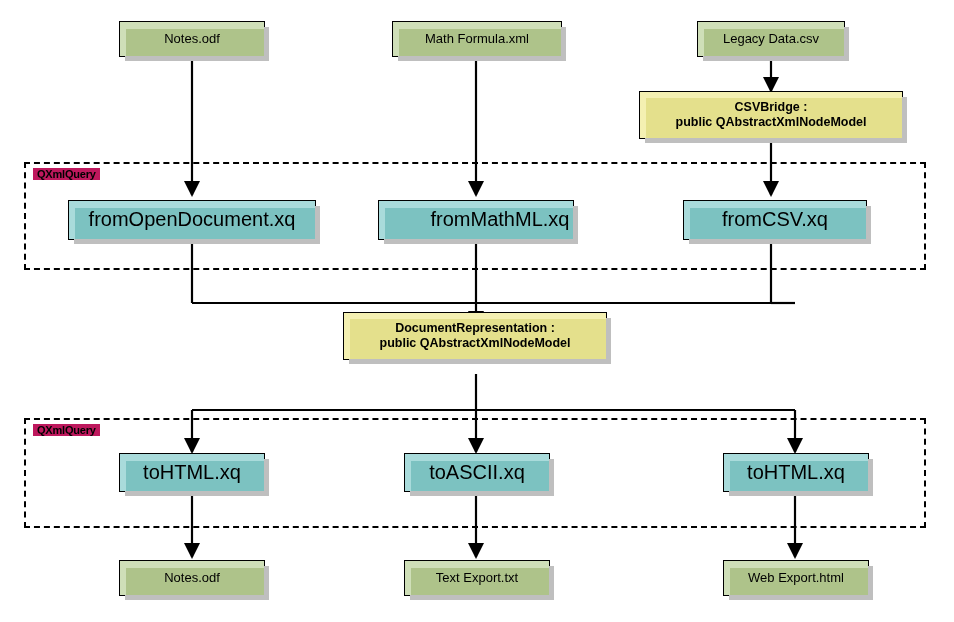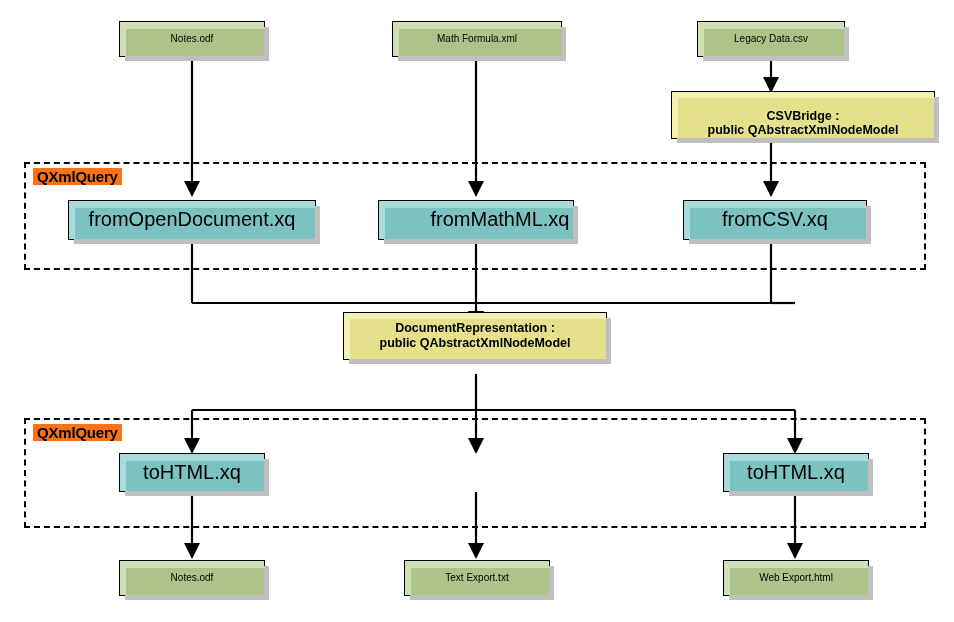--- a/index.html
+++ b/index.html
@@ -33,24 +33,24 @@
     position: absolute;
     z-index: 2;
     border: 2px dashed #000000;
     box-sizing: border-box;
     background: transparent;
     pointer-events: none;
   }
   .group-label {
     position: absolute;
     z-index: 6;
-    font-size: 15px;
+    font-size: 11px;
     font-weight: bold;
     color: #000000;
-    background: #f97316;
+    background: #be185d;
     padding: 0 4px;
     white-space: nowrap;
     letter-spacing: -0.2px;
   }
   
   .node {
     position: absolute;
     z-index: 5;
     box-sizing: border-box;
     border: 1px solid #000000;
@@ -80,21 +80,21 @@
     position: absolute;
     left: 6px; top: 7px; right: 0px; bottom: 0px;
     z-index: -1;
   }
   .node .label {
     position: relative;
     z-index: 1;
   }
 
   
-  .node.file { font-size: 10px; }
+  .node.file { font-size: 13px; }
   .node.file .bevel { background: #cfdfb8; }
   .node.file .face  { background: #aec38a; }
 
   
   .node.query { font-size: 20px; }
   .node.query .bevel { background: #a9dbdb; }
   .node.query .face  { background: #7cc2c1; }
 
   
   .node.klass { font-size: 12.5px; font-weight: bold; }
@@ -170,21 +170,21 @@
     <span class="label">Math Formula.xml</span>
   </div>
 
   <div class="node file" style="left:697px; top:21px; width:148px; height:36px;">
     <span class="shadow"></span>
     <span class="bevel"></span>
     <span class="face"></span>
     <span class="label">Legacy Data.csv</span>
   </div>
 
-  <div class="node klass" style="left:671px; top:91px; width:264px; height:48px;align-items:flex-end;">
+  <div class="node klass" style="left:639px; top:91px; width:264px; height:48px;">
     <span class="shadow"></span>
     <span class="bevel"></span>
     <span class="face"></span>
     <span class="label"><span>CSVBridge :</span><br><span>public QAbstractXmlNodeModel</span></span>
   </div>
 
   <div class="node query" style="left:68px; top:200px; width:248px; height:40px;">
     <span class="shadow"></span>
     <span class="bevel"></span>
     <span class="face"></span>
@@ -212,20 +212,26 @@
     <span class="label"><span>DocumentRepresentation :</span><br><span>public QAbstractXmlNodeModel</span></span>
   </div>
 
   <div class="node query" style="left:119px; top:453px; width:146px; height:39px;">
     <span class="shadow"></span>
     <span class="bevel"></span>
     <span class="face"></span>
     <span class="label">toHTML.xq</span>
   </div>
 
+  <div class="node query" style="left:404px; top:453px; width:146px; height:39px;">
+    <span class="shadow"></span>
+    <span class="bevel"></span>
+    <span class="face"></span>
+    <span class="label">toASCII.xq</span>
+  </div>
 
   <div class="node query" style="left:723px; top:453px; width:146px; height:39px;">
     <span class="shadow"></span>
     <span class="bevel"></span>
     <span class="face"></span>
     <span class="label">toHTML.xq</span>
   </div>
 
   <div class="node file" style="left:119px; top:560px; width:146px; height:36px;">
     <span class="shadow"></span>

